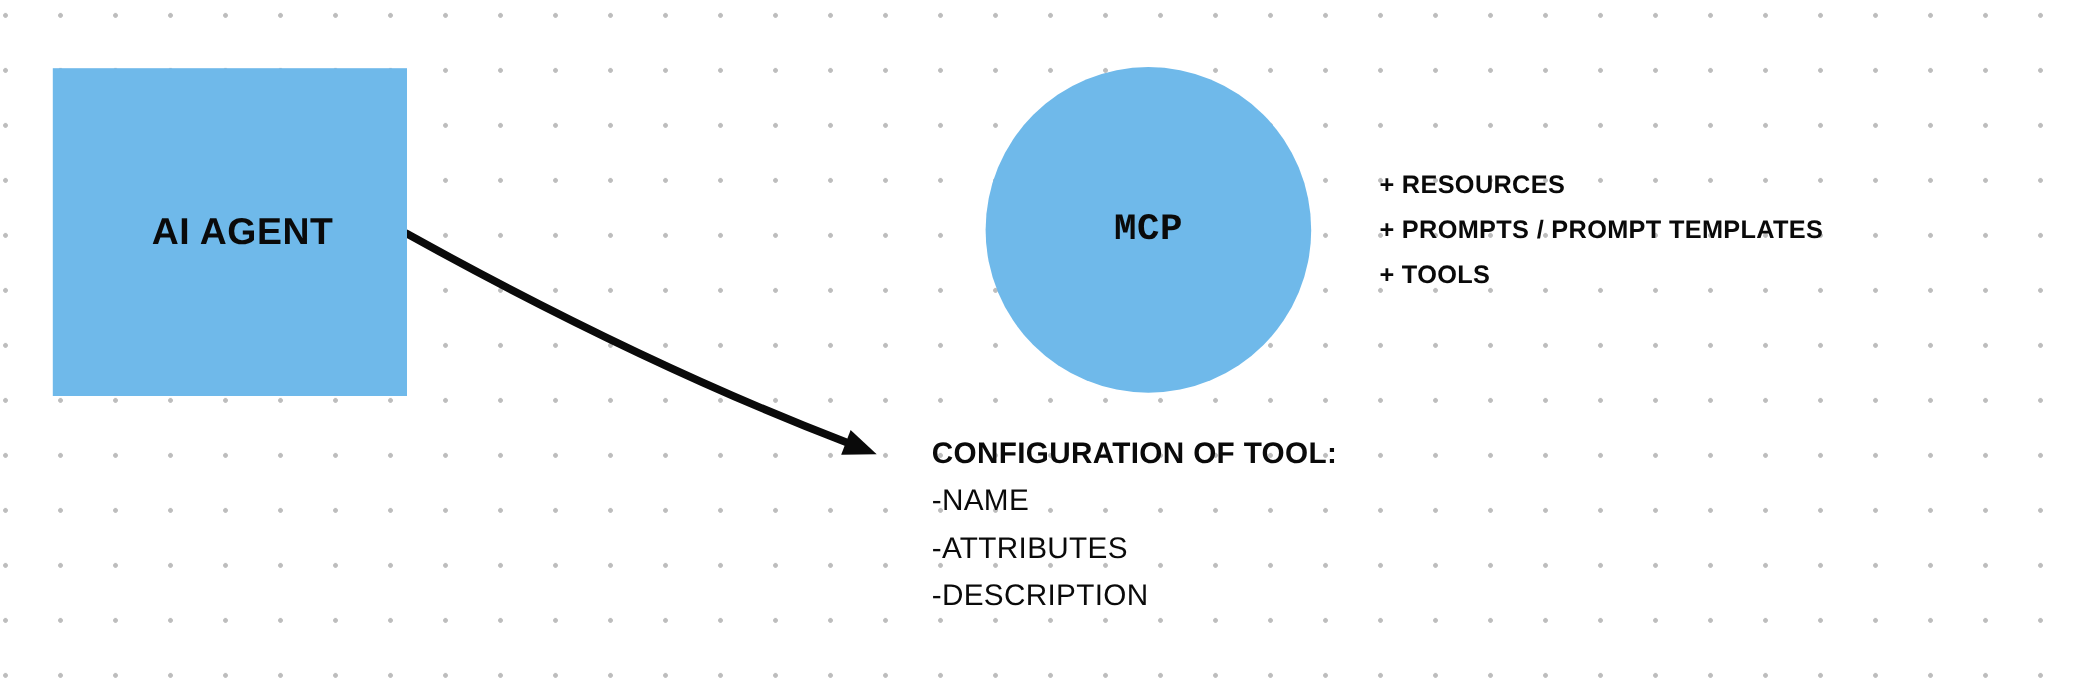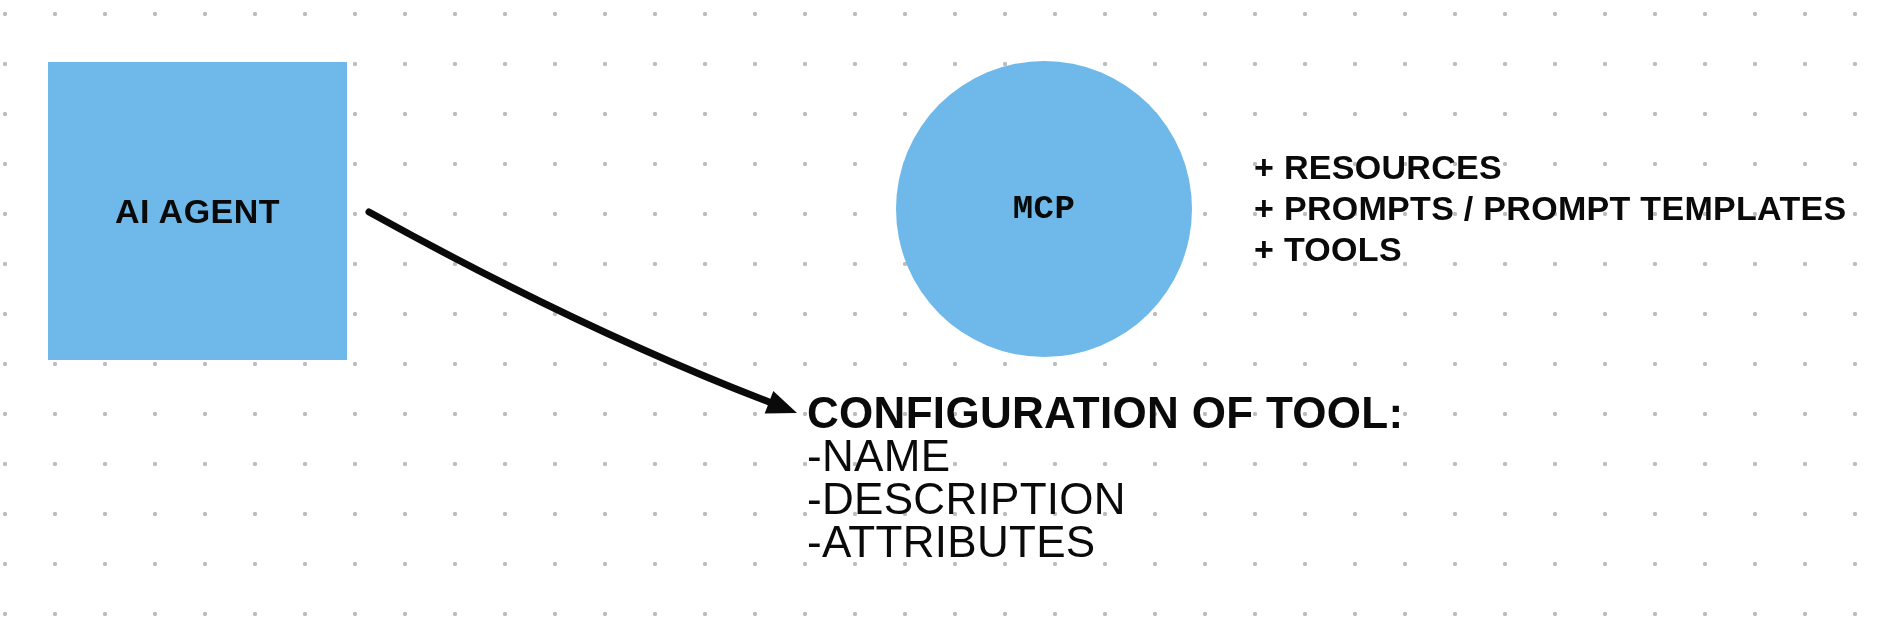--- a/index.html
+++ b/index.html
@@ -32,39 +32,39 @@
     background: #6fb9ea;
   }
   .shape .shape-label {
     font-size: 34px;
     font-weight: 700;
     letter-spacing: 0.5px;
     color: #0a0a0a;
     white-space: nowrap;
   }
 
-  .node-square { left: 48px; top: 62px; width: 299px; height: 298px; }
+  .node-square { left: 48px; top: 62px; width: 299px; height: 298px; padding-left: 23px; }
   .node-circle { left: 896px; top: 61px; width: 296px; height: 296px; border-radius: 50%; font-family: Liberation Mono, monospace; }
 
   .capabilities {
     position: absolute;
     left: 1254px;
     top: 147px;
-    font-size: 34px;
+    font-size: 23px;
     font-weight: 700;
     line-height: 41px;
     white-space: nowrap;
     letter-spacing: 0.3px;
   }
 
   .tool-config {
     position: absolute;
-    left: 807px;
+    left: 847px;
     top: 391px;
-    font-size: 44px;
+    font-size: 27px;
     line-height: 43px;
     white-space: nowrap;
     letter-spacing: 0.3px;
   }
   .tool-config .config-title { font-weight: 700; }
   .tool-config .config-item { font-weight: 400; }
 </style>
 </head>
 <body>
 
@@ -87,17 +87,17 @@
 
   <div class="capabilities">
     <div class="cap-line">+ RESOURCES</div>
     <div class="cap-line">+ PROMPTS / PROMPT TEMPLATES</div>
     <div class="cap-line">+ TOOLS</div>
   </div>
 
   <div class="tool-config">
     <div class="config-title">CONFIGURATION OF TOOL:</div>
     <div class="config-item">-NAME</div>
+    <div class="config-item">-ATTRIBUTES</div>
     <div class="config-item">-DESCRIPTION</div>
-    <div class="config-item">-ATTRIBUTES</div>
   </div>
 
 </div>
 
 </body></html>

